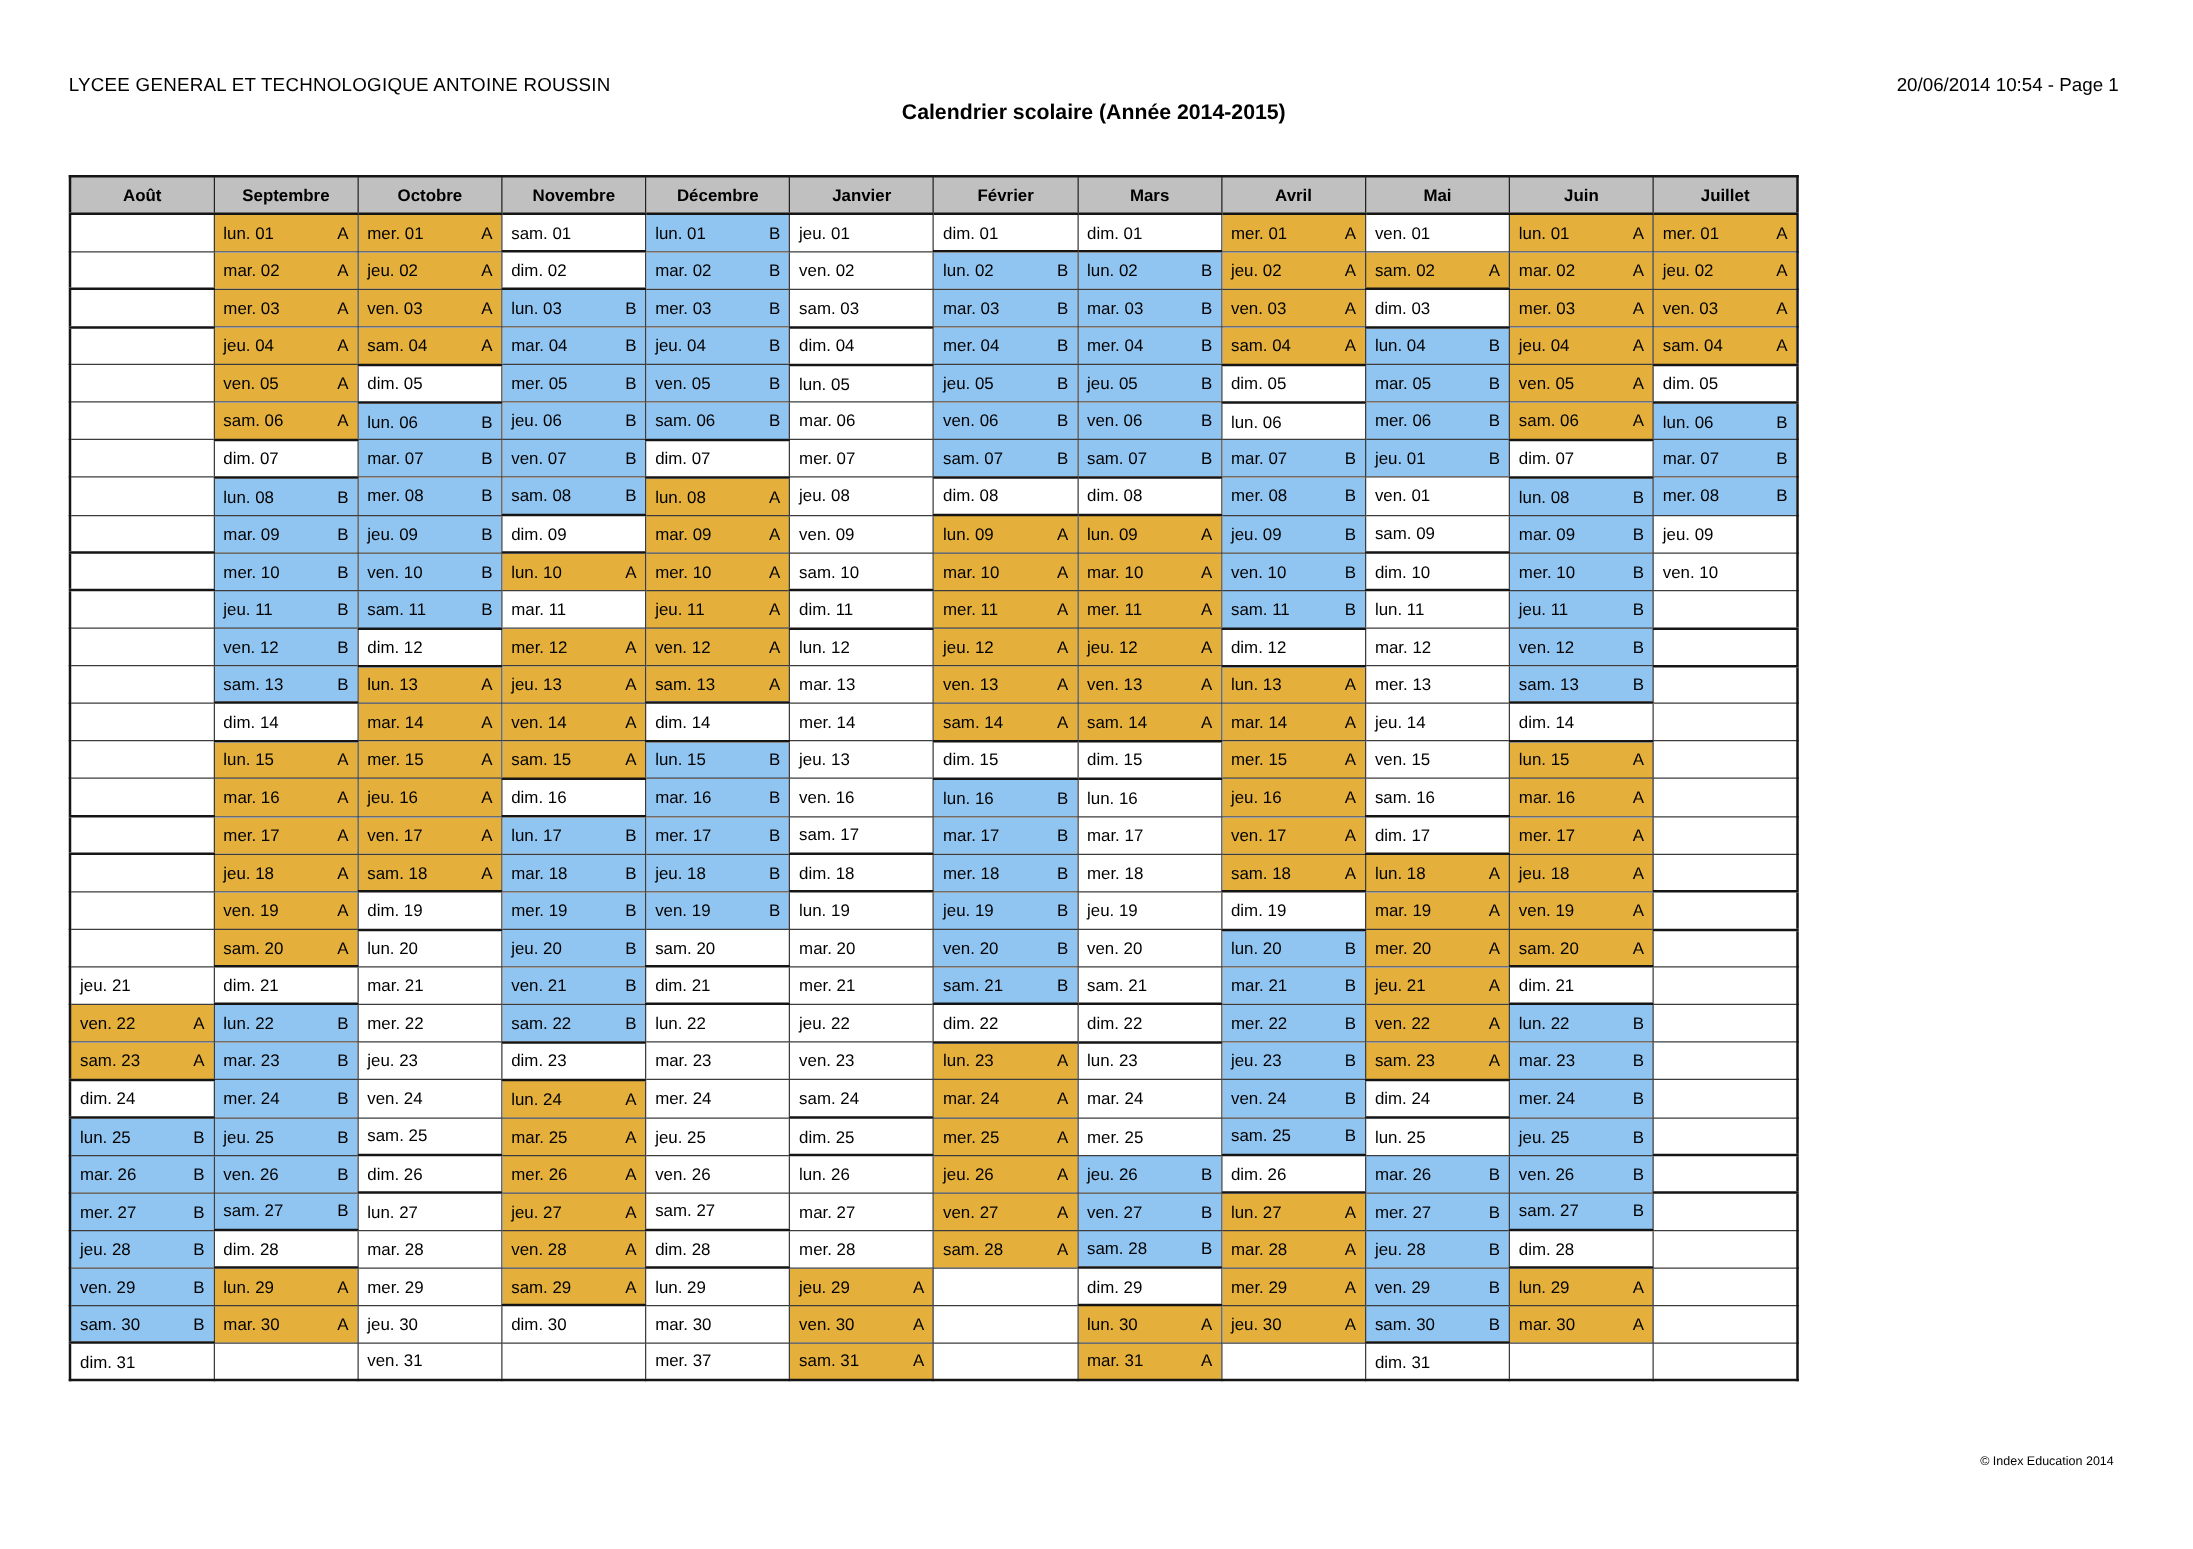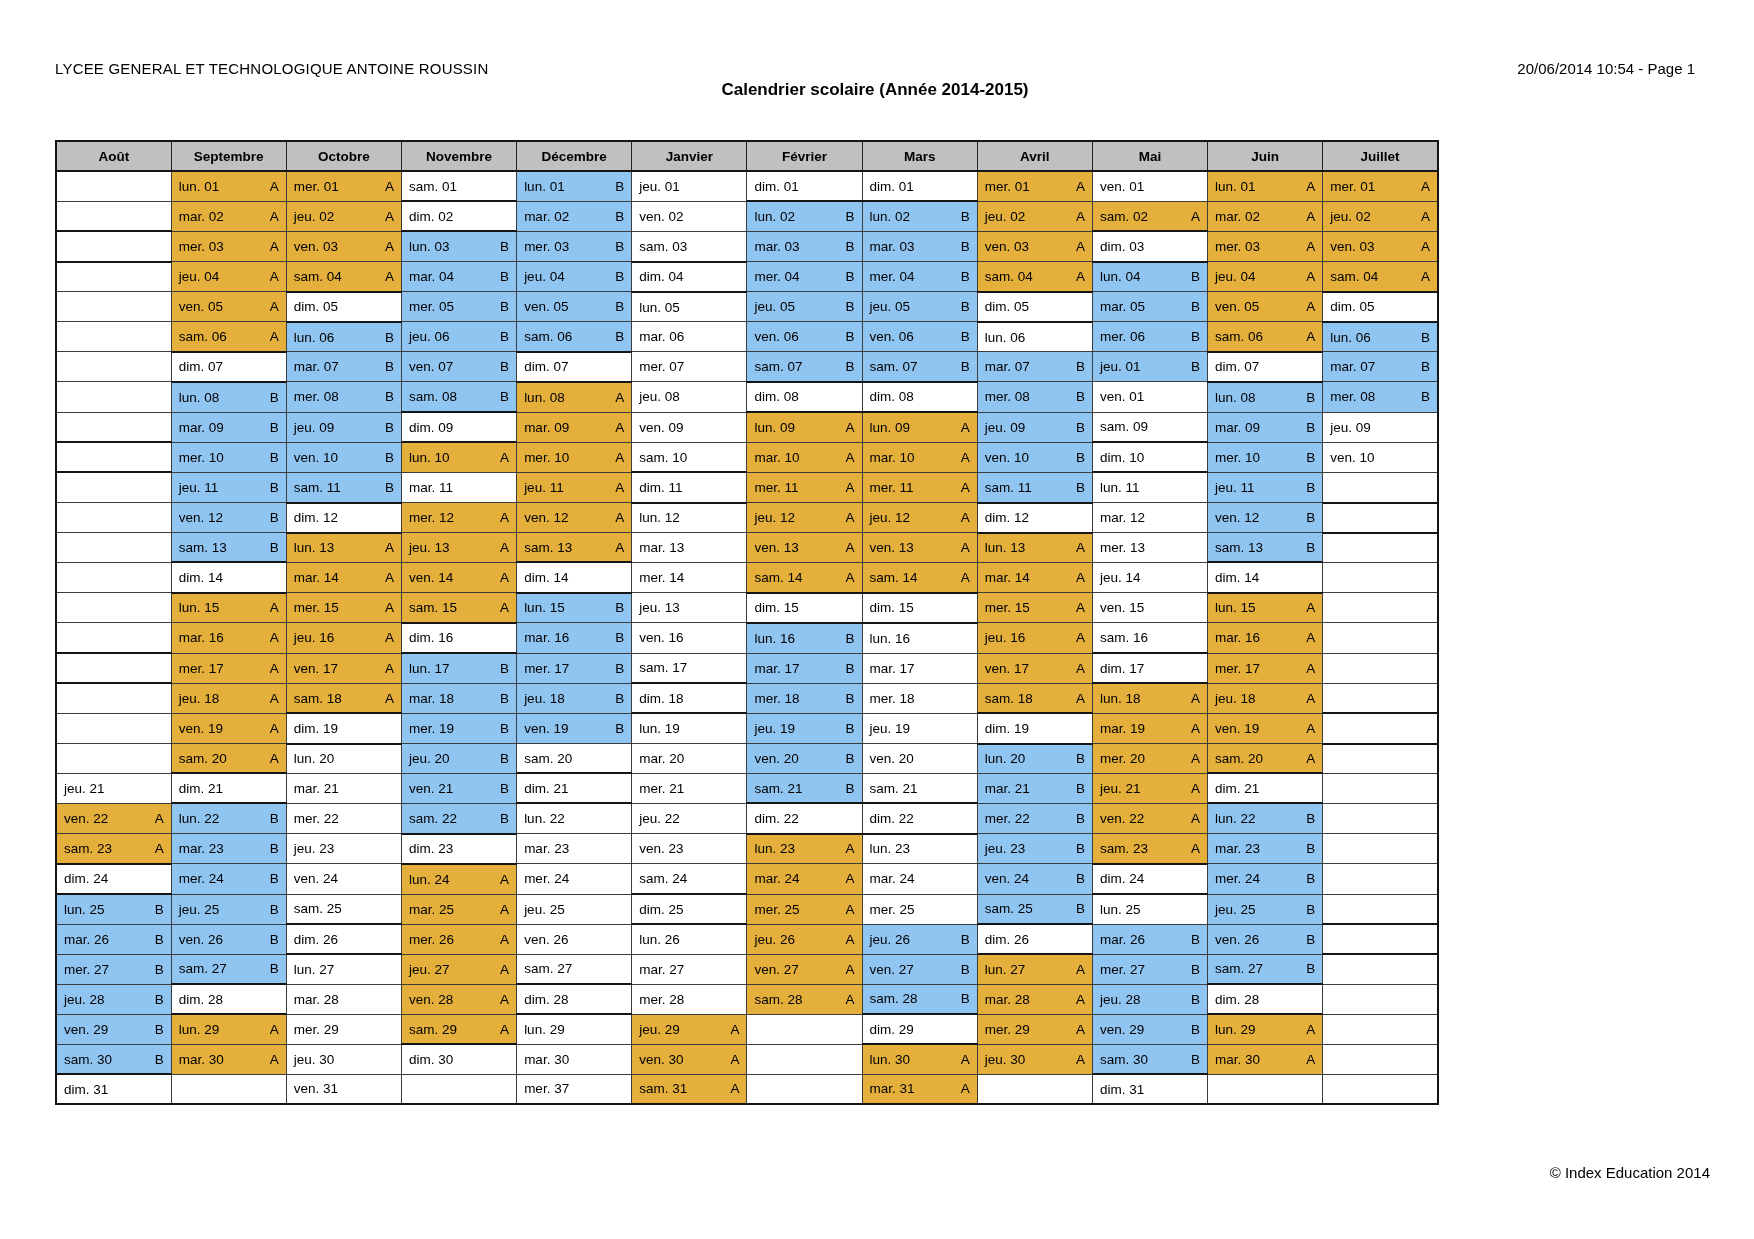--- a/index.html
+++ b/index.html
@@ -24,21 +24,21 @@
   }
   table.cal td{
     height:28.2px;border:1px solid #3c3c3c;padding:0;
     font-size:13.5px;background:#ffffff;overflow:hidden;white-space:nowrap;
   }
   table.cal td.wk{border-top:2px solid #151515;}
   table.cal td.wa{background:var(--week-a,#e4af3b);}
   table.cal td.wb{background:var(--week-b,#90c5f2);}
   .cell{display:flex;justify-content:space-between;align-items:center;
     height:100%;padding:0 7px;}
-  .footer{position:absolute;right:44px;top:1164px;font-size:15px;margin-left:16px;}
+  .footer{position:absolute;right:63px;top:1164px;font-size:10px;margin-left:16px;}
 </style>
 </head>
 <body>
 
 <div class="hdr-left">LYCEE GENERAL ET TECHNOLOGIQUE ANTOINE ROUSSIN</div>
 <div class="hdr-right">20/06/2014 10:54 - Page 1</div>
 <div class="page-title">Calendrier scolaire (Année 2014-2015)</div>
 
 <table class="cal">
   <thead>

